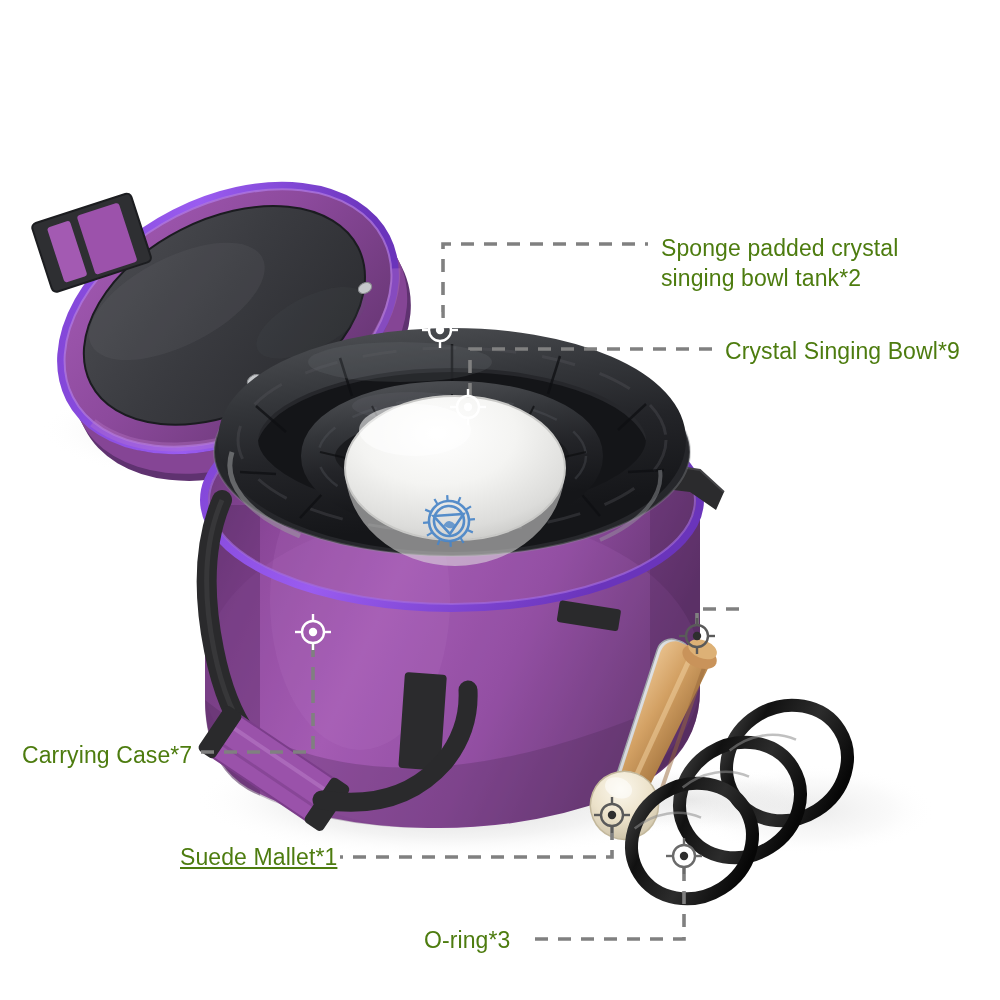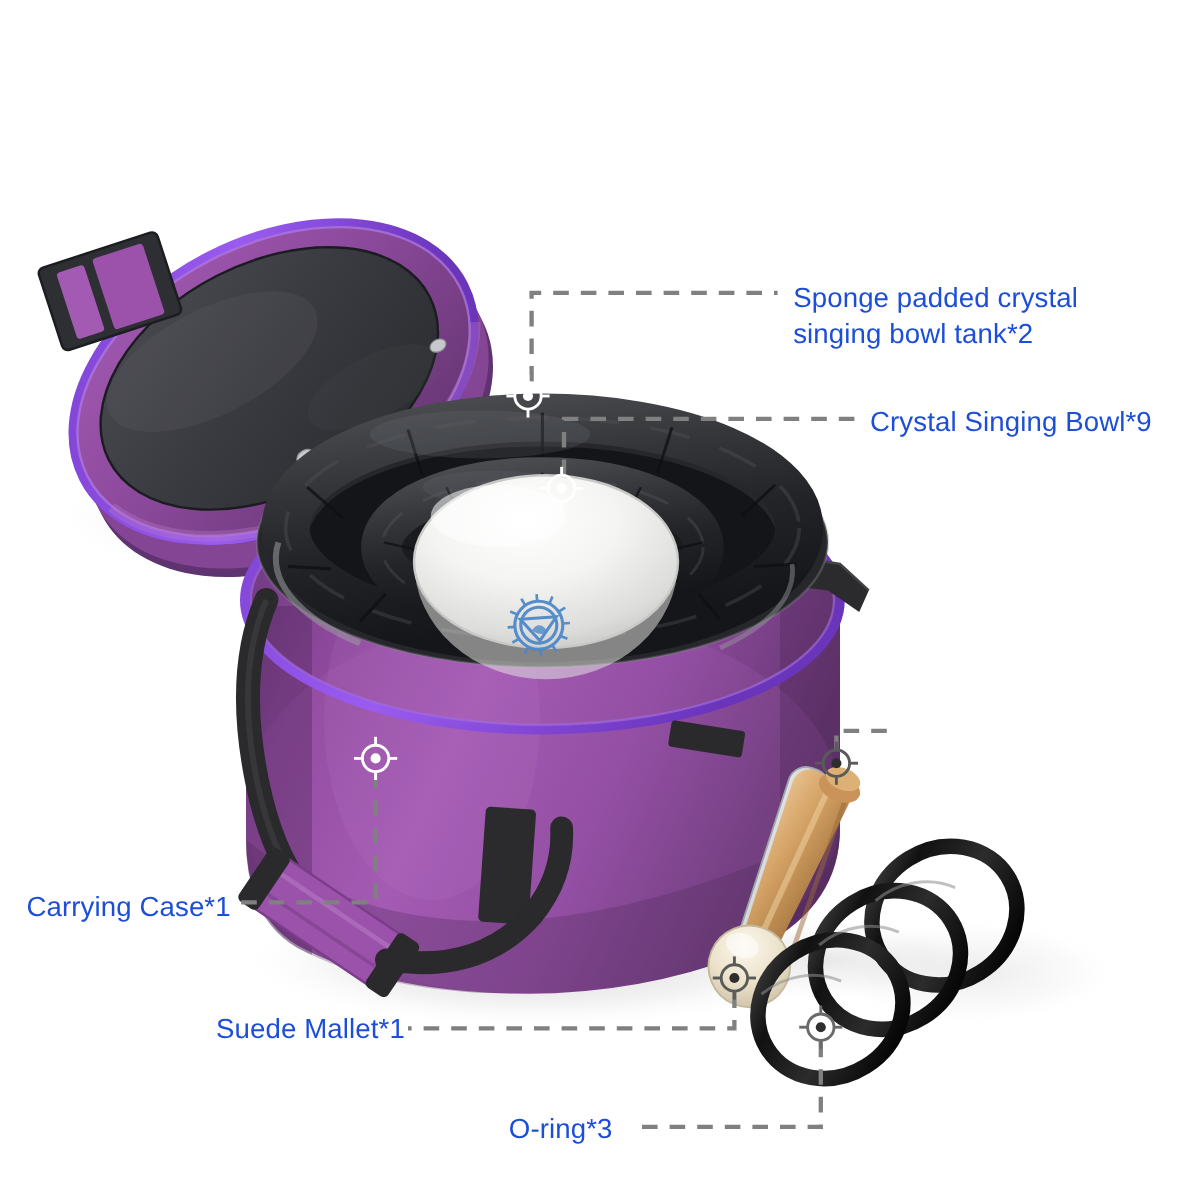--- a/index.html
+++ b/index.html
@@ -17,33 +17,33 @@
     font-family: "Liberation Sans", sans-serif;
   }
   #art {
     position: absolute;
     inset: 0;
     width: 1000px;
     height: 1000px;
   }
   .callout-label {
     position: absolute;
-    color: #1d4ed8;
+    color: #4d7c0f;
     font-family: "Liberation Sans", sans-serif;
     font-size: 23px;
     line-height: 30px;
     letter-spacing: 0.1px;
     white-space: pre-line;
     font-weight: 400;
   }
   .lbl-sponge   { left: 661px; top: 233px; }
   .lbl-bowl     { left: 725px; top: 336px; }
   .lbl-rubber   { left: 752px; top: 596px; }
   .lbl-carrying { left: 22px;  top: 740px; }
-  .lbl-suede    { left: 180px; top: 842px; }
+  .lbl-suede    { left: 180px; top: 842px; text-decoration: underline; }
   .lbl-oring    { left: 424px; top: 925px; }
 </style>
 </head>
 <body>
 
 <div id="stage">
 
   <svg id="art" viewBox="0 0 1000 1000" xmlns="http://www.w3.org/2000/svg">
     <defs>
       <linearGradient id="gPurpleBody" x1="0" y1="0" x2="1" y2="0.35">
@@ -386,19 +386,19 @@
       </g>
     </g>
   </svg>
 
   <div class="callout-label lbl-sponge">Sponge padded crystal
 singing bowl tank*2</div>
 
   <div class="callout-label lbl-bowl">Crystal Singing Bowl*9</div>
 
 
-  <div class="callout-label lbl-carrying">Carrying Case*1</div>
+  <div class="callout-label lbl-carrying">Carrying Case*7</div>
 
   <div class="callout-label lbl-suede">Suede Mallet*1</div>
 
   <div class="callout-label lbl-oring">O-ring*3</div>
 
 </div>
 
 </body></html>

